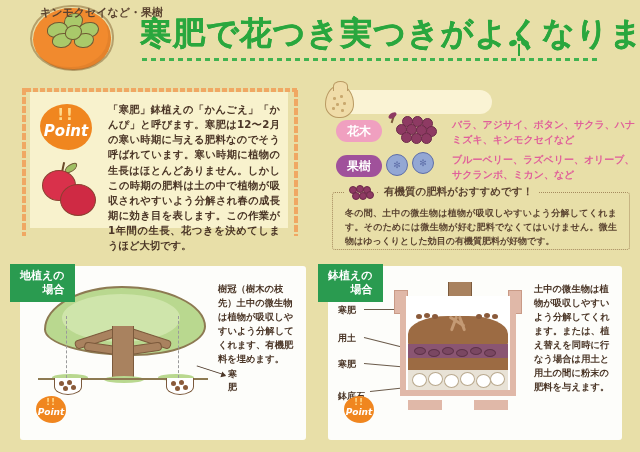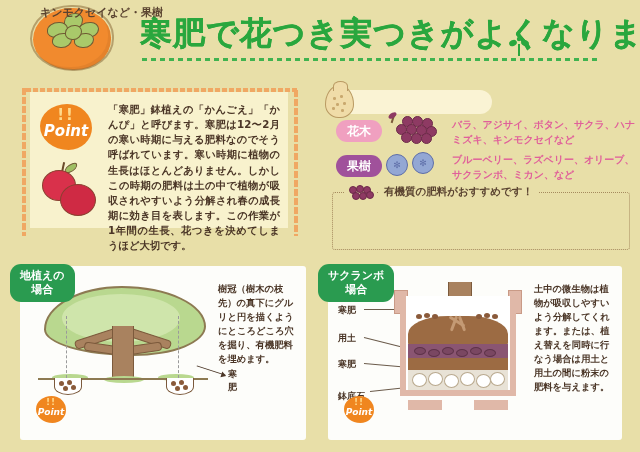--- a/index.html
+++ b/index.html
@@ -157,22 +157,22 @@
   
   .panel{position:absolute;background:#fdfdfa;}
   .panel-l{left:22px;top:268px;width:282px;height:170px;}
   .panel-r{left:330px;top:268px;width:290px;height:170px;}
   .panel:before{
     content:"";position:absolute;inset:-2px;border:2px solid #fdfdfa;
     border-radius:3px;
   }
   .tab{
     position:absolute;background:#2a9b50;color:#fff;
-    font-size:11px;font-weight:bold;text-align:center;
-    padding:5px 10px;line-height:1.25;border-radius:11px;z-index:5;
+    font-size:11px;font-weight:bold;text-align:right;
+    padding:5px 10px;line-height:1.25;border-radius:0;z-index:5;
   }
   .tab-l{left:10px;top:264px;}
   .tab-r{left:318px;top:264px;}
 
   
   .tree-wrap{position:absolute;left:16px;top:14px;width:170px;height:118px;}
   .canopy{position:absolute;left:6px;top:4px;width:158px;height:66px;
     background:#b9d88f;border:2px solid #8d7a52;
     border-radius:48% 52% 45% 55%/62% 58% 42% 38%;}
   .canopy2{position:absolute;left:24px;top:12px;width:118px;height:48px;
@@ -339,20 +339,21 @@
   <div class="organic">
     <div class="org-grapes">
       <div class="grape" style="left:4px;top:3px"></div>
       <div class="grape" style="left:11px;top:2px"></div>
       <div class="grape" style="left:18px;top:3px"></div>
       <div class="grape" style="left:7px;top:9px"></div>
       <div class="grape" style="left:14px;top:9px"></div>
       <div class="grape" style="left:21px;top:8px"></div>
     </div>
     <div class="organic-head">有機質の肥料がおすすめです！</div>
+    <div class="organic-body">冬の間、土中の微生物は植物が吸収しやすいよう分解してくれます。そのためには微生物が好む肥料でなくてはいけません。微生物はゆっくりとした効目の有機質肥料が好物です。</div>
   </div>
 
   <div class="tab tab-l">
     <div>地植えの</div>
     <div>場合</div>
   </div>
   <div class="panel panel-l">
     <div class="tree-wrap">
       <div class="canopy"></div>
       <div class="canopy2"></div>
@@ -375,31 +376,31 @@
       </div>
       <div class="hole h2">
         <div class="pellet" style="left:4px;top:3px"></div>
         <div class="pellet" style="left:12px;top:2px"></div>
         <div class="pellet" style="left:8px;top:8px"></div>
         <div class="pellet" style="left:16px;top:7px"></div>
       </div>
       <div class="kanpi-arrow"></div>
       <div class="kanpi-label">寒肥</div>
     </div>
-    <div class="side-text st-l">樹冠（樹木の枝先）の真下にグルリと円を描くようにところどころ穴を掘り、有機肥料を埋めます。</div>
+    <div class="side-text st-l">樹冠（樹木の枝先）土中の微生物は植物が吸収しやすいよう分解してくれます、有機肥料を埋めます。</div>
     <div class="tip">
       <div class="tip-badge">
         <div class="pb-ex">!!</div>
         <div class="pb-txt">Point</div>
       </div>
     </div>
   </div>
 
   <div class="tab tab-r">
-    <div>サクランボ</div>
+    <div>鉢植えの</div>
     <div>場合</div>
   </div>
   <div class="panel panel-r">
 
     <div class="pot-label" style="left:8px;top:36px">寒肥</div>
     <div class="lead" style="left:34px;top:41px;width:30px;background:#6a5a4a"></div>
 
     <div class="pot-label" style="left:8px;top:64px">用土</div>
     <div class="lead" style="left:34px;top:69px;width:42px;transform:rotate(14deg)"></div>
 

